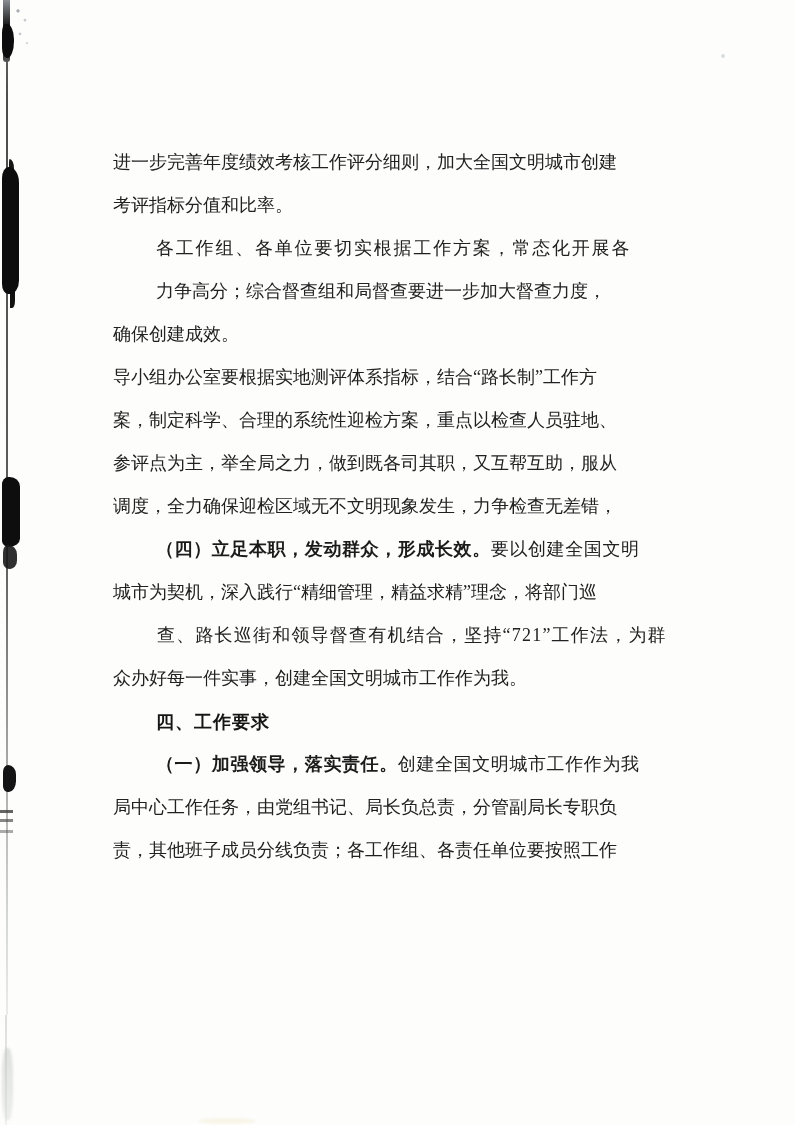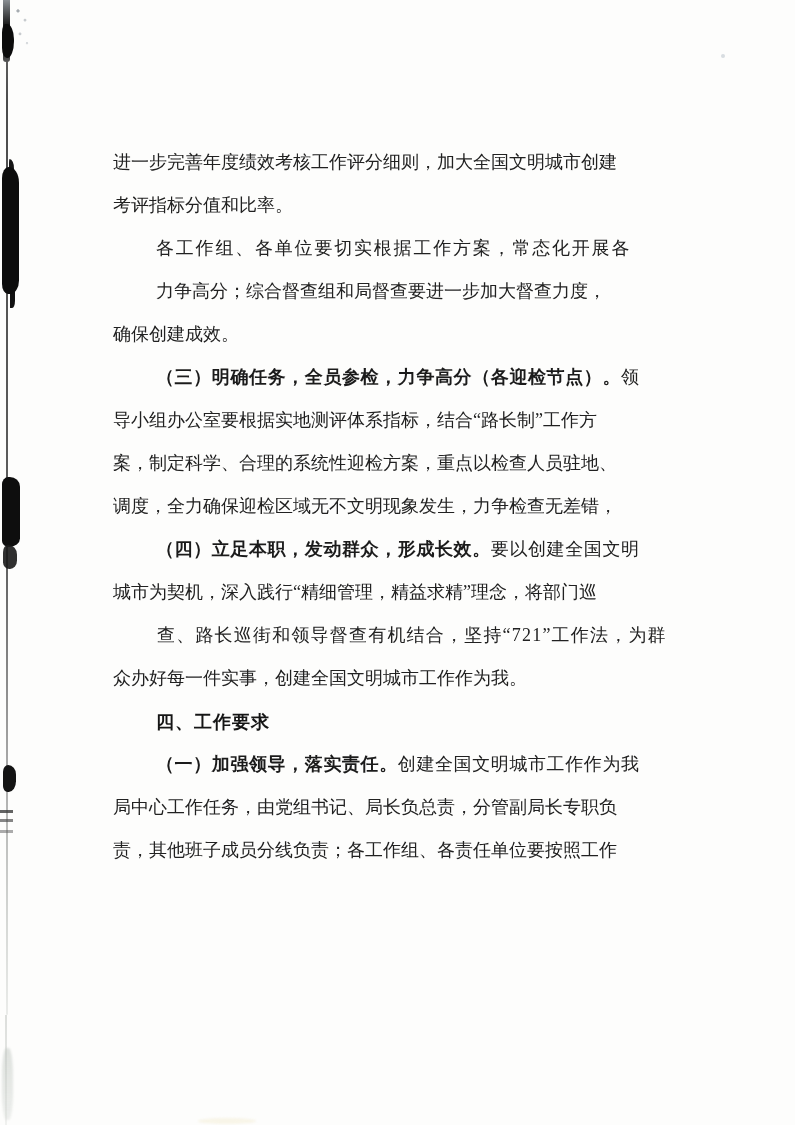--- a/index.html
+++ b/index.html
@@ -162,26 +162,26 @@
     <div class="line"><span>进一步完善年度绩效考核工作评分细则，加大全国文明城市创建</span></div>
 
     <div class="line"><span>考评指标分值和比率。</span></div>
 
     <div class="line ind2 ls1"><span>各工作组、各单位要切实根据工作方案，常态化开展各</span></div>
 
     <div class="line ind2"><span>力争高分；综合督查组和局督查要进一步加大督查力度，</span></div>
 
     <div class="line"><span>确保创建成效。</span></div>
 
-    <div class="line ind2 lsp"><span class="bold-lead">（三）明确任务，全员参检，力争高分（各迎检节点）。</span><span>领</span></div>
 
     <div class="line"><span>导小组办公室要根据实地测评体系指标，结合“路长制”工作方</span></div>
 
     <div class="line"><span>案，制定科学、合理的系统性迎检方案，重点以检查人员驻地、</span></div>
 
+    <div class="line"><span>参评点为主，举全局之力，做到既各司其职，又互帮互助，服从</span></div>
 
     <div class="line"><span>调度，全力确保迎检区域无不文明现象发生，力争检查无差错，</span></div>
 
 
     <div class="line ind2 lsp"><span class="bold-lead">（四）立足本职，发动群众，形成长效。</span><span>要以创建全国文明</span></div>
 
     <div class="line"><span>城市为契机，深入践行“精细管理，精益求精”理念，将部门巡</span></div>
 
     <div class="line ls2"><span>查、路长巡街和领导督查有机结合，坚持“721”工作法，为群</span></div>
 

